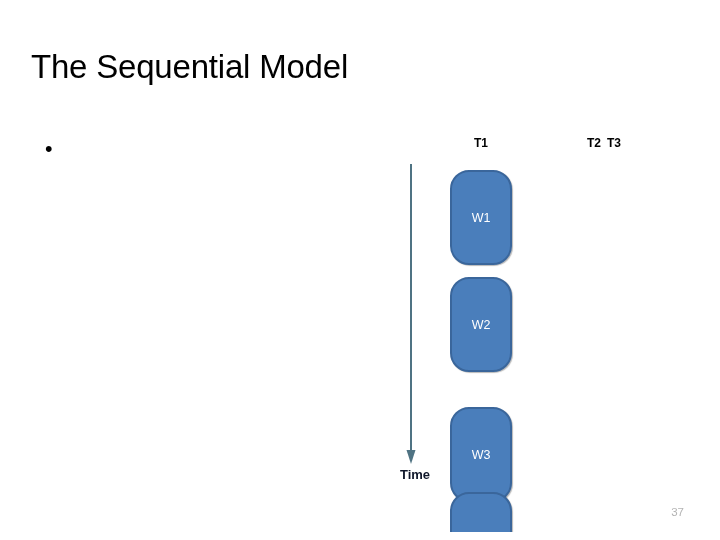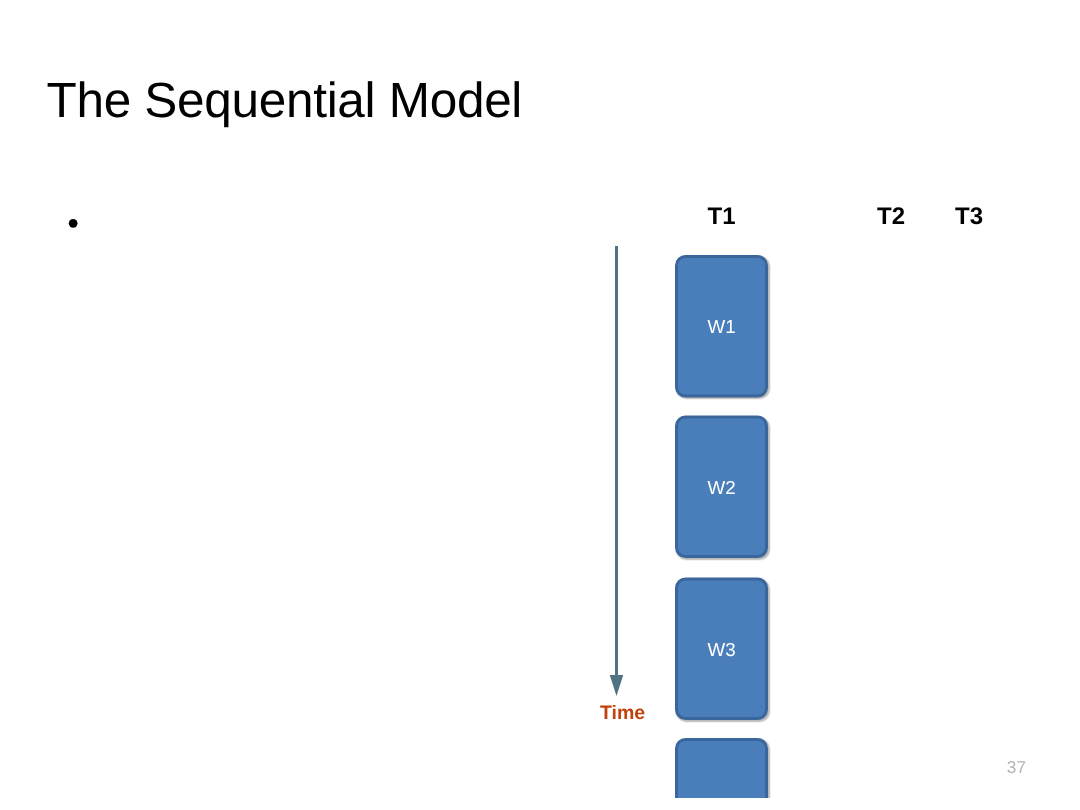--- a/index.html
+++ b/index.html
@@ -63,71 +63,71 @@
     position: absolute;
     left: 0;
     top: 0;
     width: 720px;
     height: 540px;
   }
 
   
   .t-label {
     position: absolute;
-    font-size: 16px;
+    font-size: 12px;
     font-weight: 700;
     color: #000000;
     text-align: center;
     width: 60px;
     top: 136px;
   }
   #t-label-0 { left: 451px; }
   #t-label-1 { left: 564px; }
-  #t-label-2 { left: 616px; }
+  #t-label-2 { left: 584px; }
 
   
   .w-box {
     position: absolute;
     left: 450px;
     width: 62px;
     background: #4a7ebb;
     border: 2px solid #3a6architecture;
     border: 2px solid #3a669b;
-    border-radius: 7px;
+    border-radius: 19px;
     box-sizing: border-box;
     color: #ffffff;
     font-size: 12.5px;
     font-weight: 400;
     display: flex;
     align-items: center;
     justify-content: center;
     box-shadow: 1px 1px 1px rgba(0,0,0,0.28);
   }
   #w-box-0 { top: 170px; height: 95px; }
   #w-box-1 { top: 277px; height: 95px; }
-  #w-box-2 { top: 385px; height: 95px; }
+  #w-box-2 { top: 407px; height: 95px; }
   #w-box-3 { top: 492px; height: 95px; }
 
   
   #time-arrow {
     position: absolute;
     left: 396px;
     top: 164px;
     width: 30px;
     height: 300px;
   }
   #time-label {
     position: absolute;
     left: 380px;
     top: 467px;
     width: 70px;
     text-align: center;
     font-size: 13px;
     font-weight: 700;
-    color: #c2410c;
+    color: #0f172a;
   }
 
   
   #slide-number {
     position: absolute;
     right: 36px;
     top: 506px;
     font-size: 11.5px;
     color: #b3b3b3;
   }

